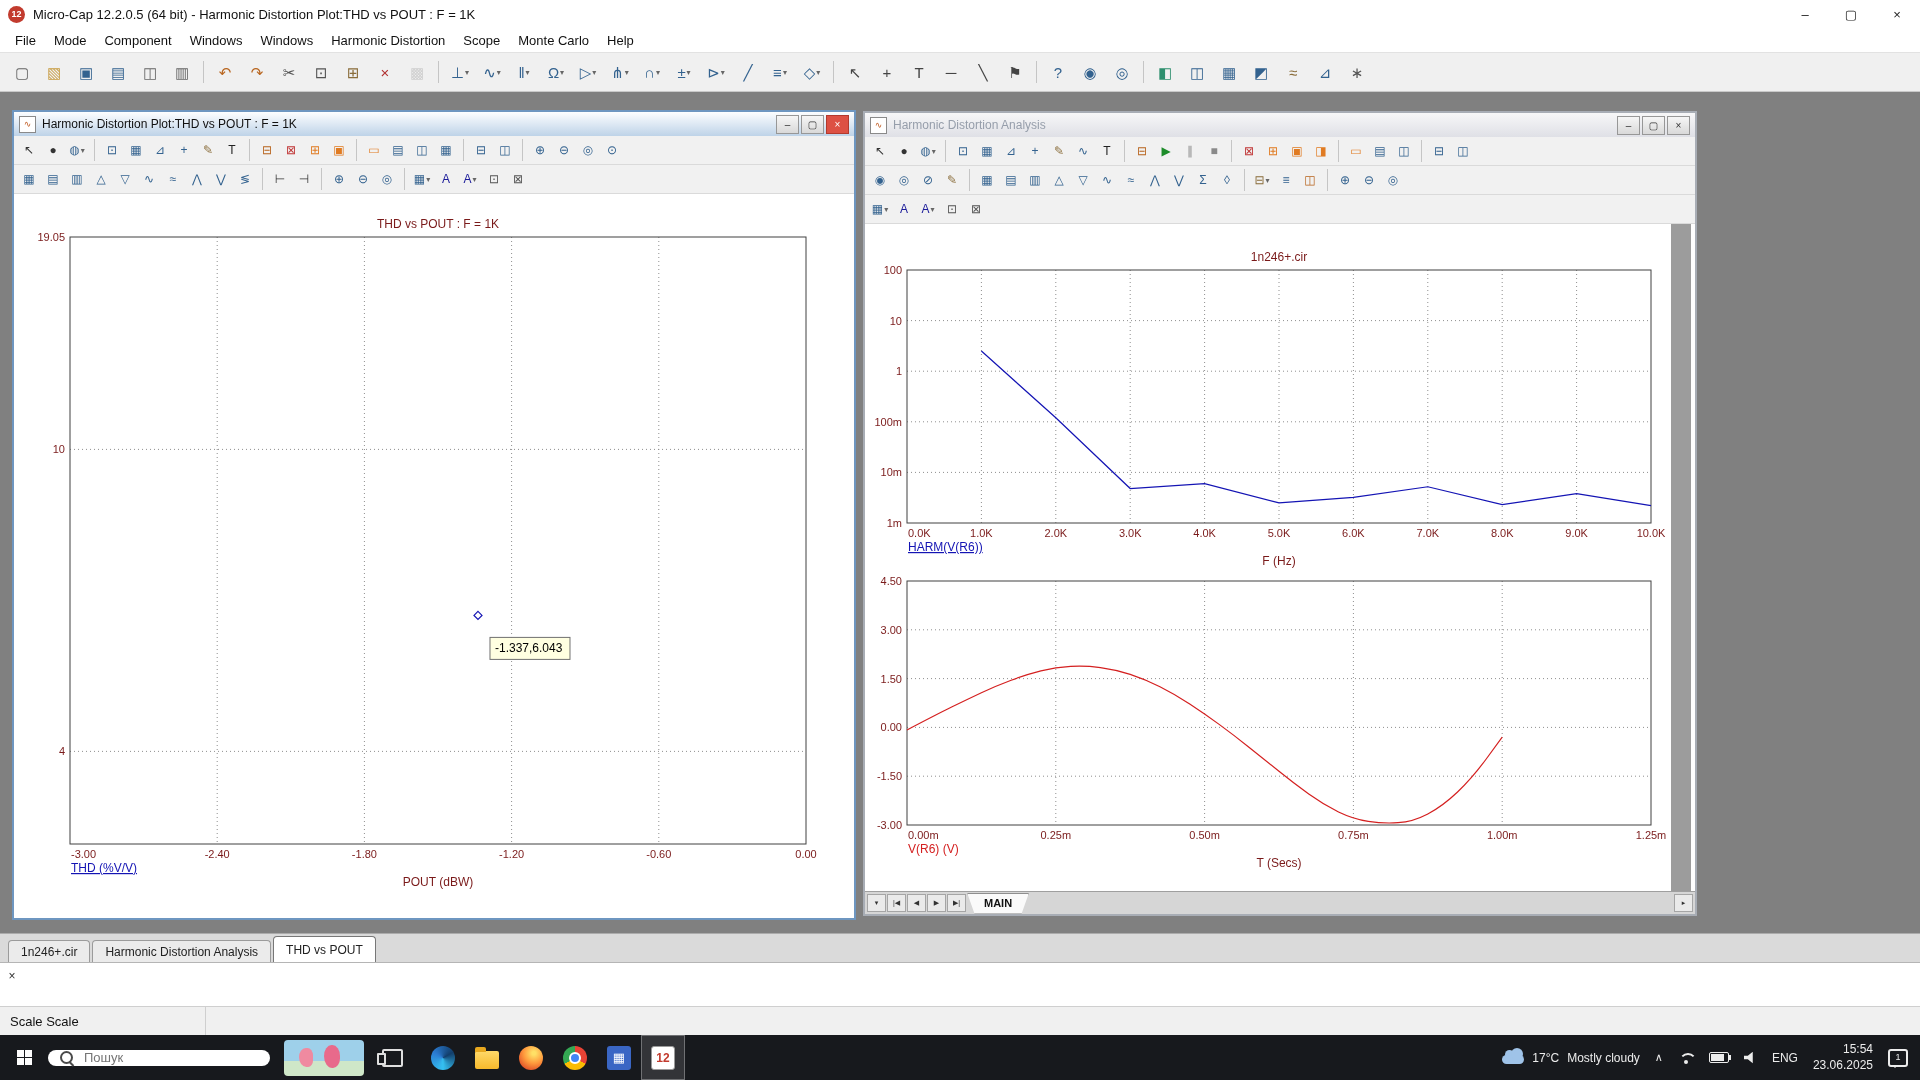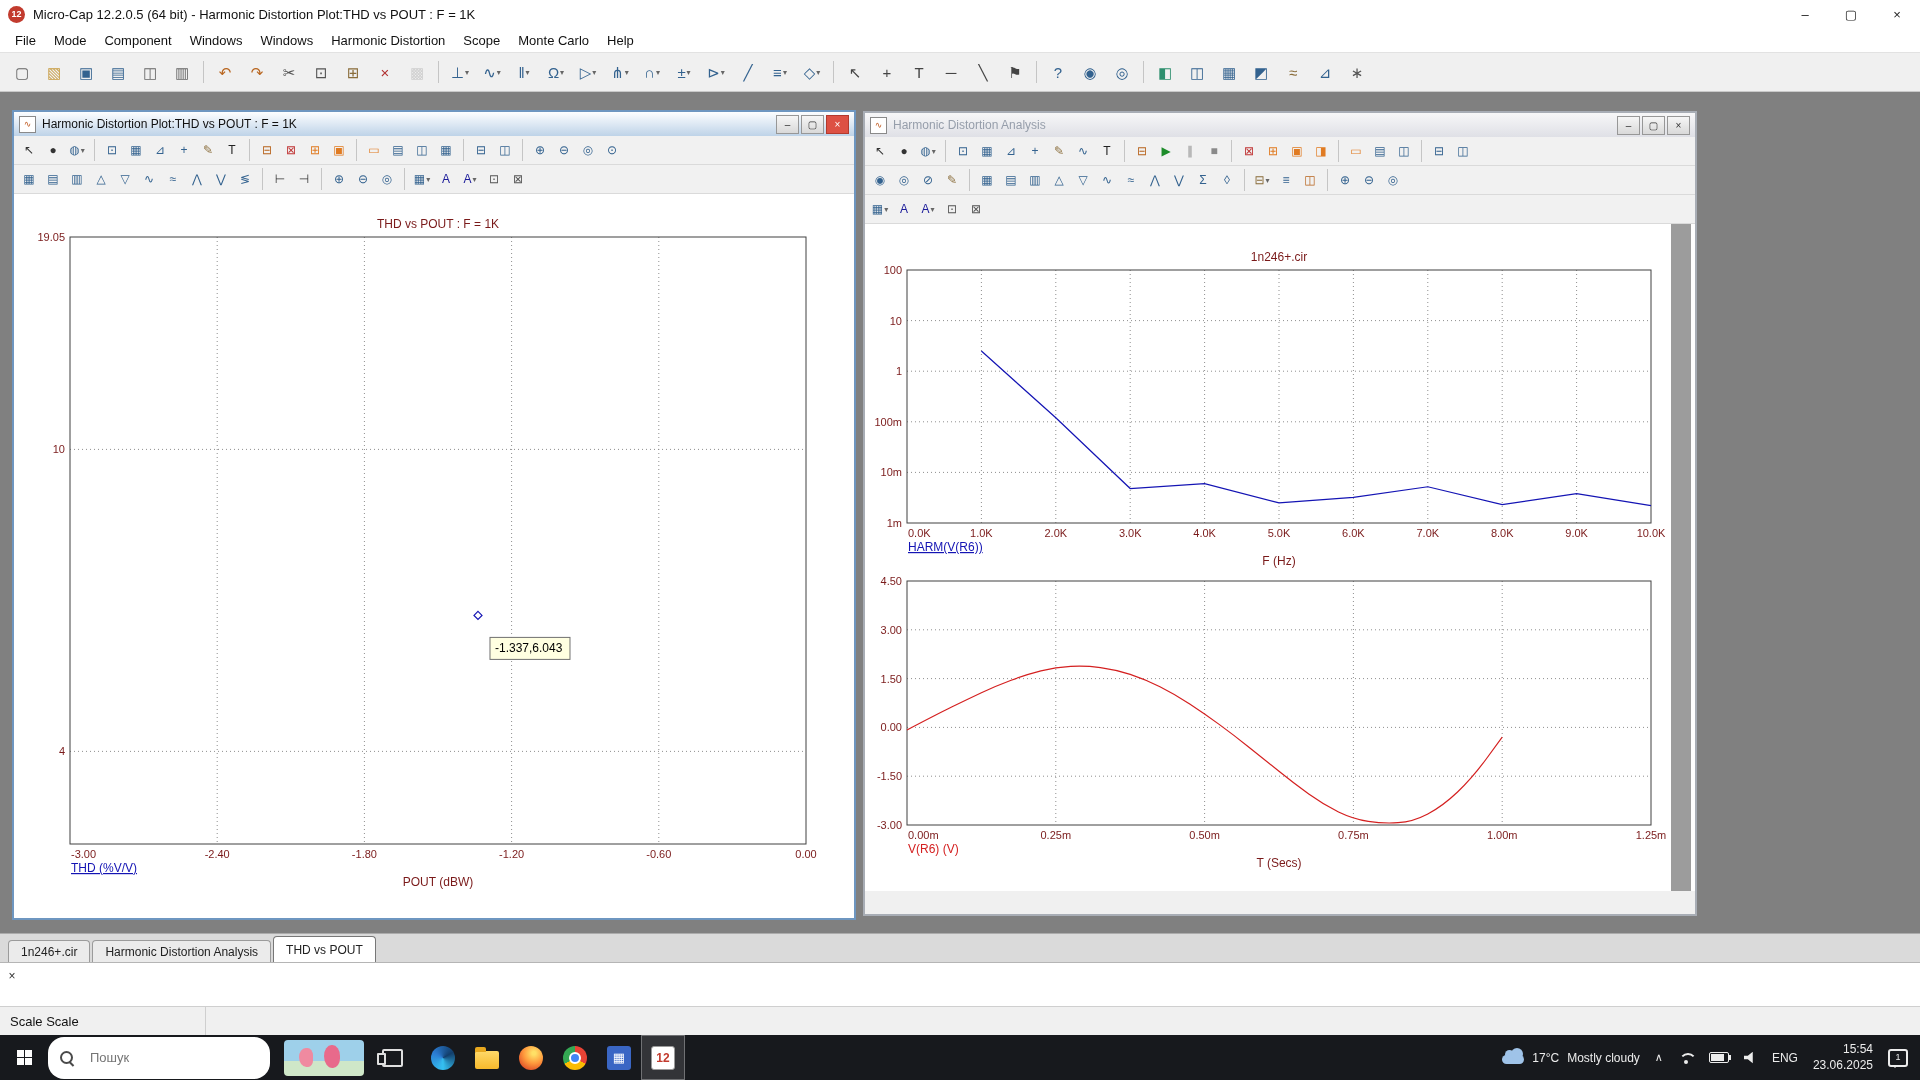--- a/index.html
+++ b/index.html
@@ -92,22 +92,22 @@
   .sb-mode{width:185px}
   .sb-msg{width:1125px}
   .sb-coords{flex:1}
 
   
   .taskbar{position:absolute;top:1035px;left:0;right:0;height:45px;background:#17191d;display:flex;
            align-items:center;color:#ececec}
   .start{width:48px;height:100%;display:flex;align-items:center;justify-content:center}
   .win-logo{display:grid;grid-template-columns:7px 7px;grid-template-rows:7px 7px;gap:1px}
   .win-logo span{background:#fdfdfd}
-  .search-box{width:198px;height:42px;background:#fff;border-radius:16px;display:flex;align-items:center;
-              padding:0 12px;gap:15px}
+  .search-box{width:198px;height:16px;background:#fff;border-radius:16px;display:flex;align-items:center;
+              padding:0 12px;gap:9px}
   .mag{width:9px;height:9px;border:2px solid #4a4a4a;border-radius:50%;position:relative;flex:0 0 auto}
   .mag::after{content:"";position:absolute;left:8px;top:8px;width:6px;height:2px;background:#4a4a4a;
               transform:rotate(45de g);transform:rotate(45deg);transform-origin:0 0}
   .search-input{border:none;outline:none;flex:1;font-size:13px;background:transparent;color:#333;
                 font-family:"Liberation Sans",sans-serif}
   .widget{width:80px;height:36px;border-radius:4px;margin-left:14px;
           background:linear-gradient(180deg,#9ed0ea 58%,#cfe7c8 58%);position:relative;overflow:hidden}
   .widget::before{content:"";position:absolute;left:15px;top:8px;width:14px;height:19px;background:#ef8aa0;
                   border-radius:55% 45% 40% 60%}
   .widget::after{content:"";position:absolute;left:40px;top:5px;width:16px;height:23px;background:#e86a8b;
@@ -738,20 +738,34 @@
           <line x1="42" y1="552.2" x2="786" y2="552.2" class="grid"></line>
           <text x="37" y="556.2" class="tick" text-anchor="end">-1.50</text>
           <text x="37" y="605" class="tick" text-anchor="end">-3.00</text>
           <rect x="42" y="357" width="744" height="244" class="plot-border"></rect>
           <path d="M 42 506.00266666666664 Q 71.76 490.38666666666666 86.64000000000001 483.06666666666666 Q 101.52000000000001 475.74666666666667 116.4 468.752 Q 131.28 461.75733333333335 146.16000000000003 456.2266666666667 Q 161.04000000000002 450.696 175.92000000000002 446.9546666666667 Q 190.8 443.21333333333337 205.68 442.4 Q 220.56 441.58666666666664 235.44 443.53866666666664 Q 250.32 445.49066666666664 265.20000000000005 450.3706666666667 Q 280.08000000000004 455.2506666666667 294.96000000000004 462.73333333333335 Q 309.84000000000003 470.216 324.72 479.976 Q 339.6 489.736 354.48 500.63466666666665 Q 369.36 511.5333333333333 384.24 523.408 Q 399.12 535.2826666666667 414 547.32 Q 428.88 559.3573333333334 443.76 570.0933333333334 Q 458.64 580.8293333333334 473.52 587.9866666666667 Q 488.4 595.144 503.28000000000003 597.4213333333333 Q 518.1600000000001 599.6986666666667 533.04 598.7226666666667 Q 547.92 597.7466666666667 562.8 589.9386666666667 Q 577.6800000000001 582.1306666666667 592.56 567.9786666666666 Q 607.4399999999999 553.8266666666667 622.3199999999999 533.4933333333333 L 637.2 513.16" class="series" style="stroke:#d42020"></path>
           <text x="43" y="629" class="series-label" style="fill:#d42020">V(R6) (V)</text>
           <text x="414" y="643" class="axis-label" text-anchor="middle">T (Secs)</text>
         </svg>
       <div class="gray-strip"></div>
     </div>
+    <div class="main-tabstrip">
+      <span id="tab-nav" style="display:flex;gap:1px">
+          <div class="nav-btn">▾</div>
+          <div class="nav-btn">|◀</div>
+          <div class="nav-btn">◀</div>
+          <div class="nav-btn">▶</div>
+          <div class="nav-btn">▶|</div>
+        </span>
+      <div class="main-tab">
+        <span>MAIN</span>
+      </div>
+      <div class="tab-track"></div>
+      <div class="nav-btn">▸</div>
+    </div>
   </div>
 
 </div>
 
 <div class="doc-tabs" id="doc-tabs">
     <div class="doc-tab">1n246+.cir</div>
     <div class="doc-tab">Harmonic Distortion Analysis</div>
     <div class="doc-tab active">THD vs POUT</div>
   </div>
 

